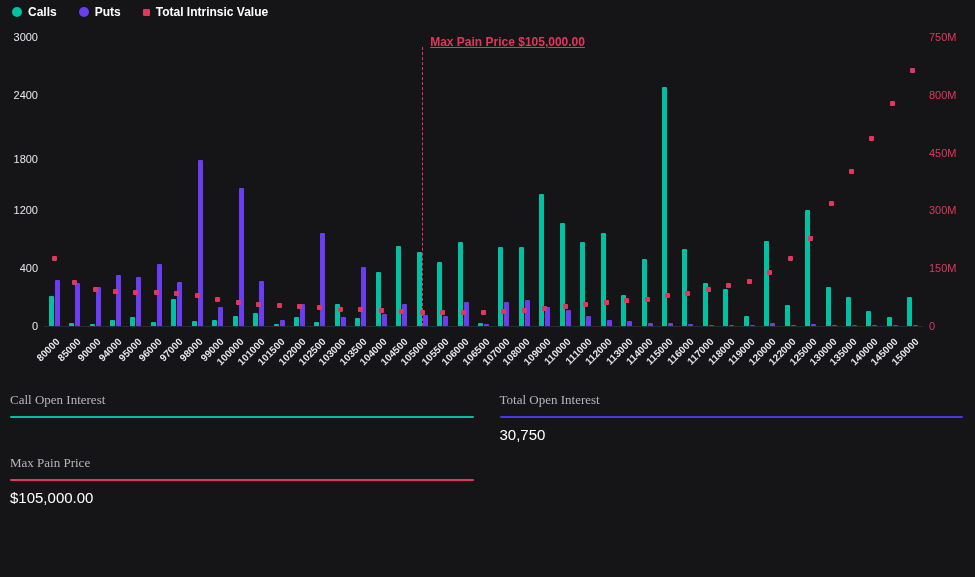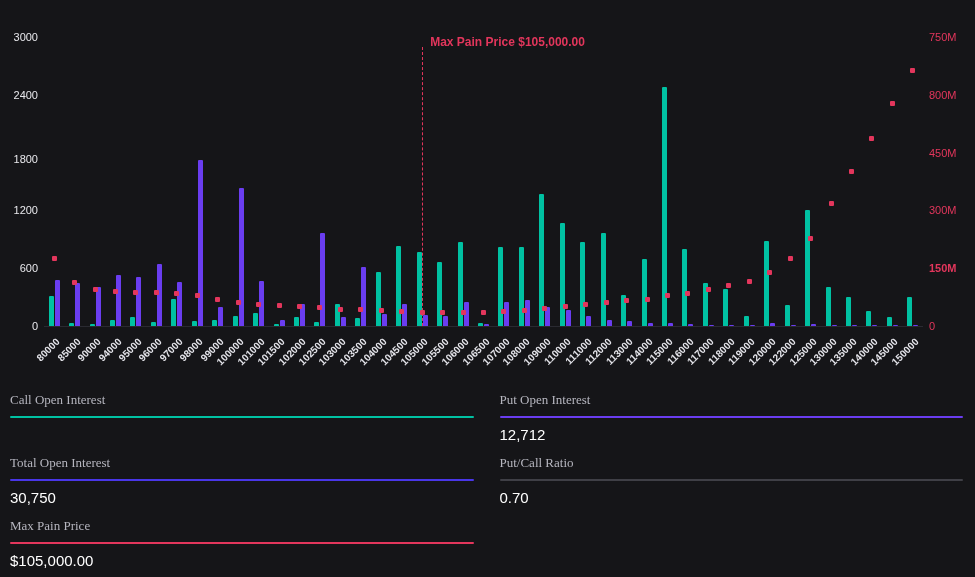--- a/index.html
+++ b/index.html
@@ -24,50 +24,64 @@
   .y-col.right { left:929px; width:44px; }
   .y-col div { position:absolute; width:100%; line-height:13px; }
   .y-col.left div { text-align:right; }
   .y-col.right div { text-align:left; }
 
   #plot-area { position:absolute; left:44px; top:37px; width:879px; height:290px;
                border-bottom:1px solid #2a2a31; }
   .bar { position:absolute; bottom:0; width:5px; border-radius:1px 1px 0 0; }
   .dot { position:absolute; width:5px; height:5px; border-radius:1px; }
   .maxpain-line { position:absolute; top:10px; bottom:0; width:0; border-left:1px dashed; }
-  .maxpain-label { position:absolute; top:-2px; font-size:12px; font-weight:bold; white-space:nowrap; }
+  .maxpain-label { position:absolute; top:-2px; font-size:12px; font-weight:bold; white-space:nowrap;text-decoration:underline; }
 
   #x-labels { position:absolute; left:44px; top:330px; width:879px; height:52px; }
   .xlab { position:absolute; top:6px; width:54px; text-align:right;
           font-size:10px; font-weight:bold; color:#e4e4ea;
           transform-origin:100% 0; transform:rotate(-45deg); }
 
   .stats { position:absolute; top:382px; left:0; width:975px; padding:6px 12px 0 10px;
            display:grid; grid-template-columns:1fr 1fr; column-gap:26px; }
   .stat-block { padding:4px 0 8px; }
   .stat-label { font-size:13px; color:#b6b6bf; line-height:15px;font-family:Liberation Serif, serif; }
   .stat-line  { height:2px; margin:9px 0 8px; border-radius:1px; background:#3f3f46; }
   .stat-value { font-size:15px; color:#ffffff; line-height:17px; }
 </style>
 </head>
 <body>
 
 <div class="chart-wrap">
+  <div class="legend">
+    <div class="legend-item">
+      <span class="marker circle" id="lm0" style="background: rgb(0, 193, 162);"></span>
+      <span class="legend-text">Calls</span>
+    </div>
+    <div class="legend-item">
+      <span class="marker circle" id="lm1" style="background: rgb(106, 61, 240);"></span>
+      <span class="legend-text">Puts</span>
+    </div>
+    <div class="legend-item">
+      <span class="marker square" id="lm2" style="background: rgb(227, 54, 92);"></span>
+      <span class="legend-text">Total Intrinsic Value</span>
+    </div>
+  </div>
 
   <div class="y-col left" id="y-left" style="color: rgb(232, 232, 236);">
       <div style="bottom: -6px;">0</div>
-      <div style="bottom: 51.8px;">600</div>
+      <div style="bottom: 51.8px;">400</div>
       <div style="bottom: 109.6px;">1200</div>
       <div style="bottom: 161px;">1800</div>
       <div style="bottom: 225.2px;">2400</div>
       <div style="bottom: 283px;">3000</div>
     </div>
   <div class="y-col right" id="y-right" style="color: rgb(227, 54, 92);">
       <div style="bottom: -6px;">0</div>
-      <div style="bottom: 51.8px; font-weight: bold;">150M</div>
+      <div style="bottom: 51.8px;">150M</div>
       <div style="bottom: 109.6px;">300M</div>
       <div style="bottom: 167.4px;">450M</div>
       <div style="bottom: 225.2px;">800M</div>
       <div style="bottom: 283px;">750M</div>
     </div>
   <div id="plot-area">
       <div class="bar" style="left: 4.72093px; height: 29.8633px; background: rgb(0, 193, 162);"></div>
       <div class="bar" style="left: 10.7209px; height: 45.7583px; background: rgb(106, 61, 240);"></div>
       <div class="dot" style="left: 7.72093px; bottom: 65.3187px; background: rgb(227, 54, 92);"></div>
       <div class="bar" style="left: 25.1628px; height: 2.89px; background: rgb(0, 193, 162);"></div>
@@ -245,32 +259,22 @@
       <div class="xlab" style="left: 814.779px;">150000</div>
     </div>
 </div>
 
 <div class="stats">
   <div class="stat-block">
     <div class="stat-label">Call Open Interest</div>
     <div class="stat-line" style="background: rgb(0, 193, 162);"></div>
   </div>
   <div class="stat-block">
-    <div class="stat-label">Put Open Interest</div>
-    <div class="stat-line" style="background: rgb(106, 61, 240);"></div>
-    <div class="stat-value">12,712</div>
-  </div>
-  <div class="stat-block">
     <div class="stat-label">Total Open Interest</div>
     <div class="stat-line" style="background: rgb(73, 54, 232);"></div>
     <div class="stat-value">30,750</div>
-  </div>
-  <div class="stat-block">
-    <div class="stat-label">Put/Call Ratio</div>
-    <div class="stat-line" style="background: rgb(63, 63, 70);"></div>
-    <div class="stat-value">0.70</div>
   </div>
   <div class="stat-block">
     <div class="stat-label">Max Pain Price</div>
     <div class="stat-line" style="background: rgb(227, 54, 92);"></div>
     <div class="stat-value">$105,000.00</div>
   </div>
 </div>
 
 </body></html>

